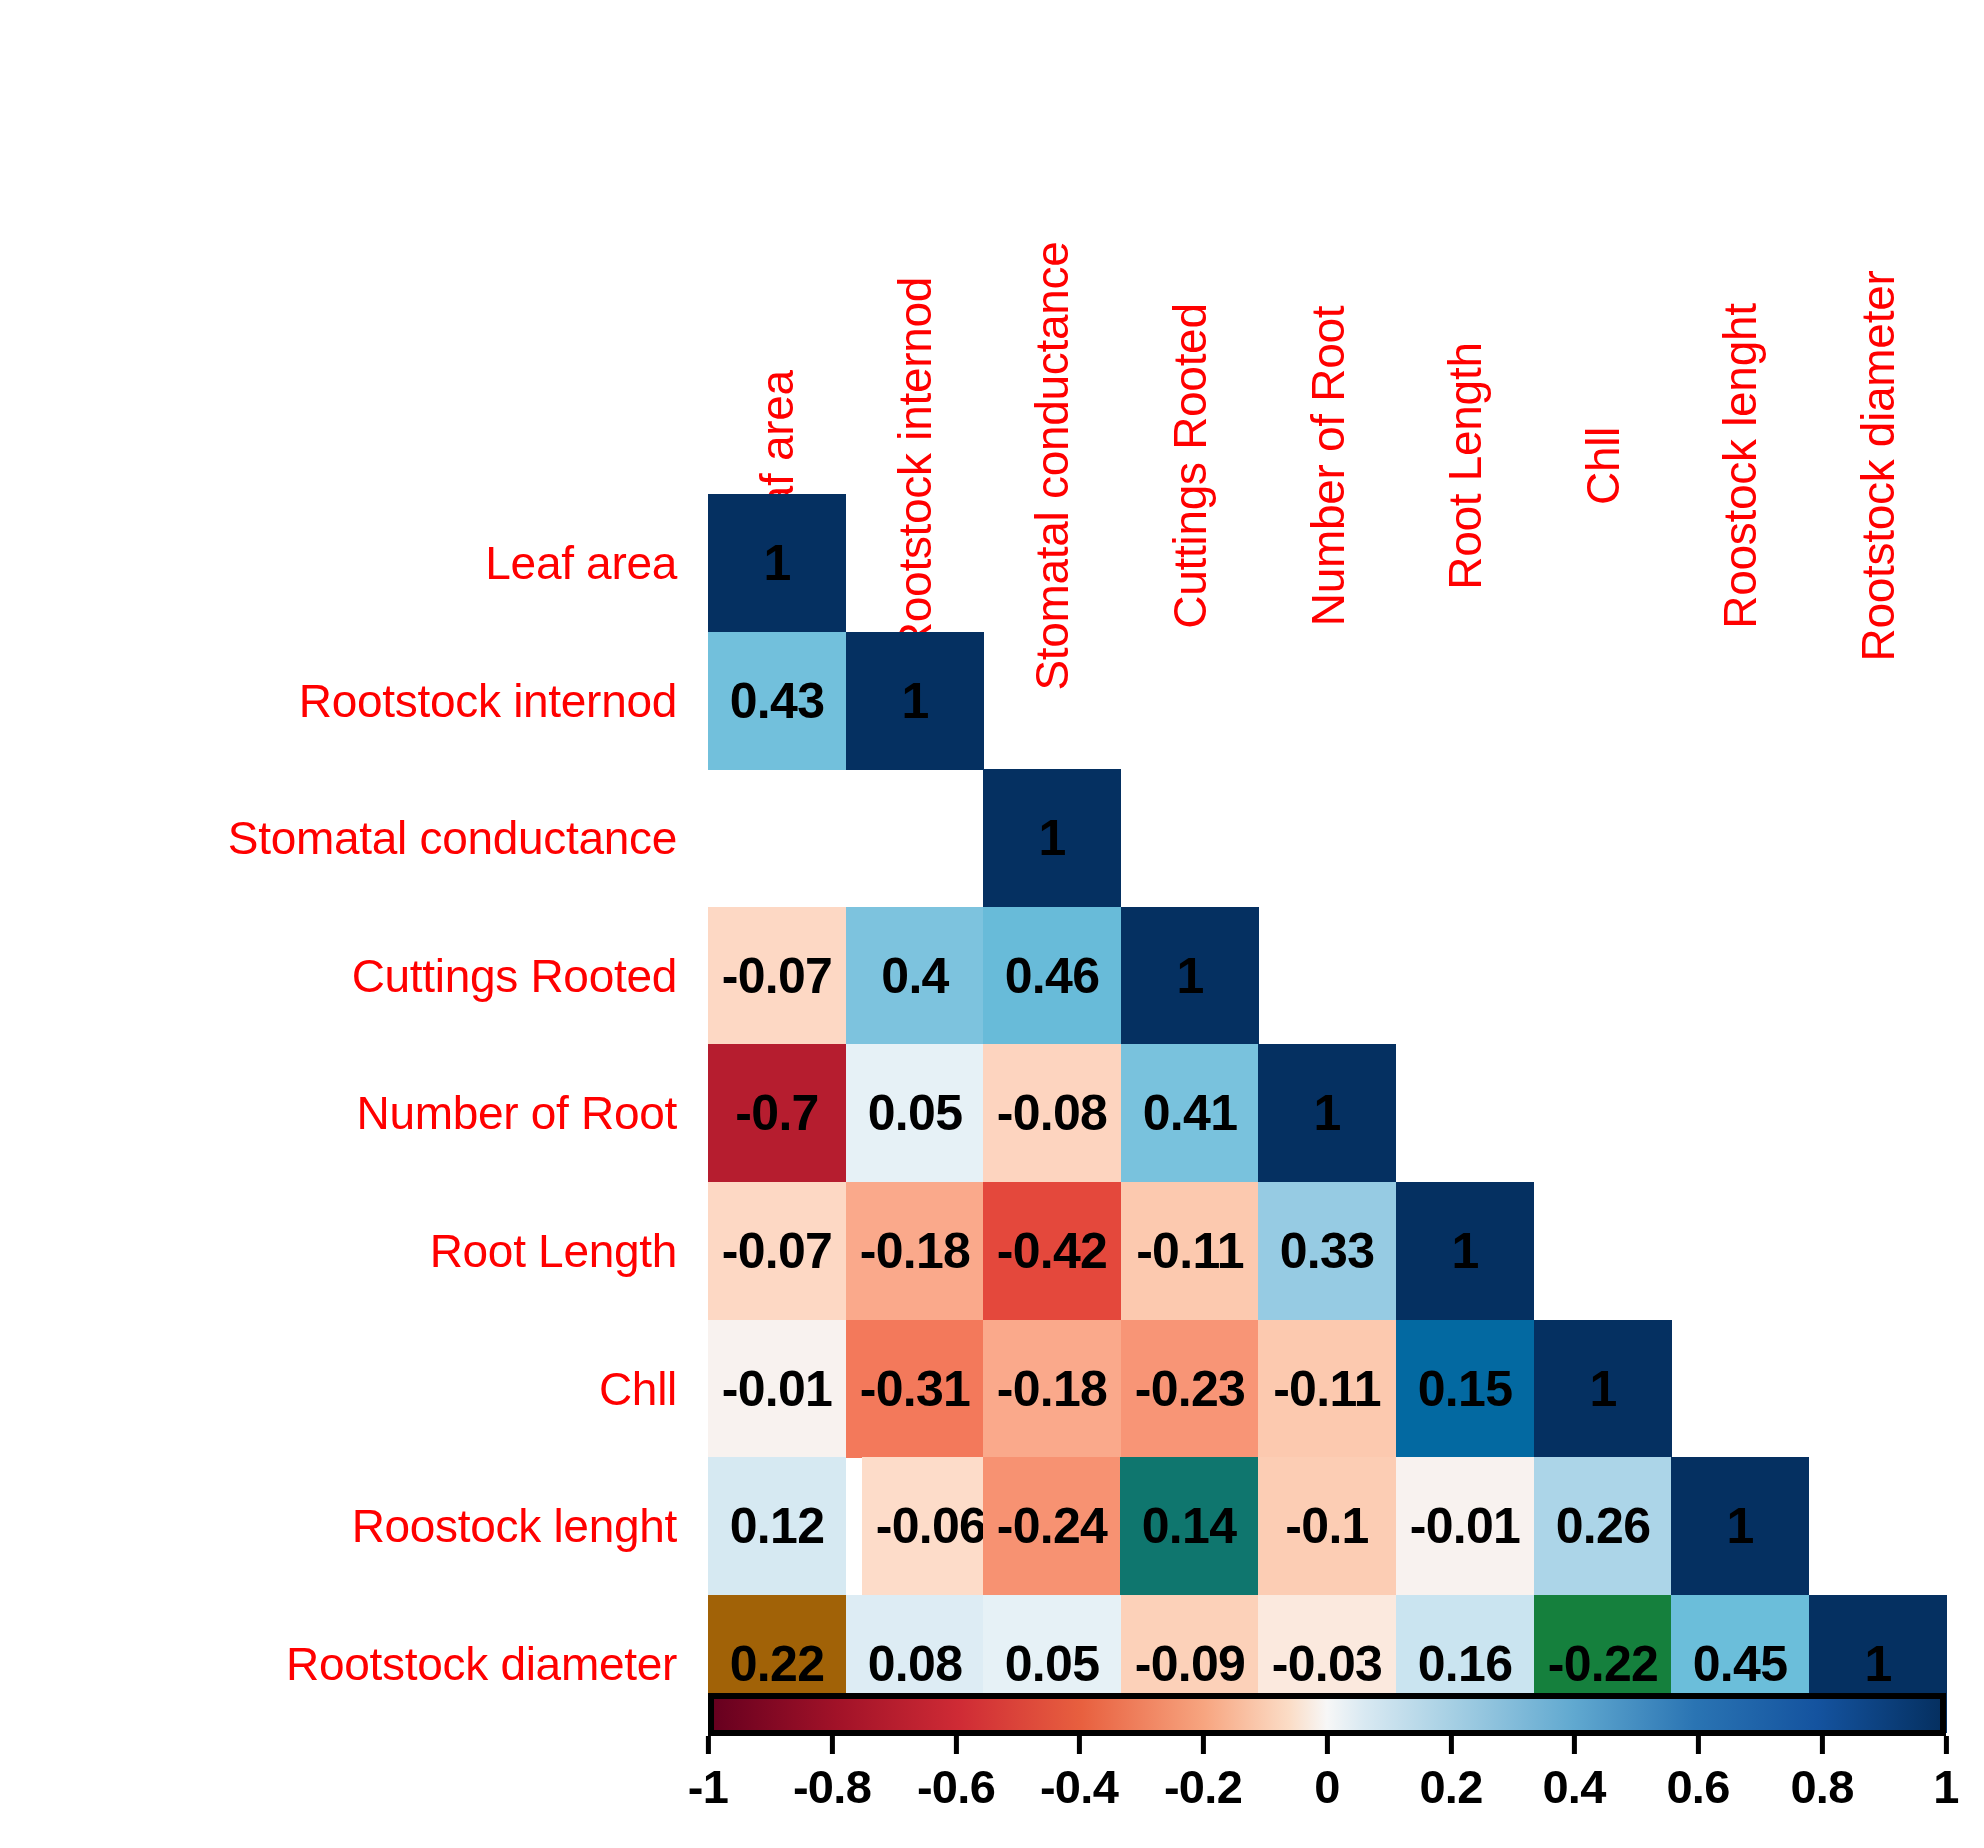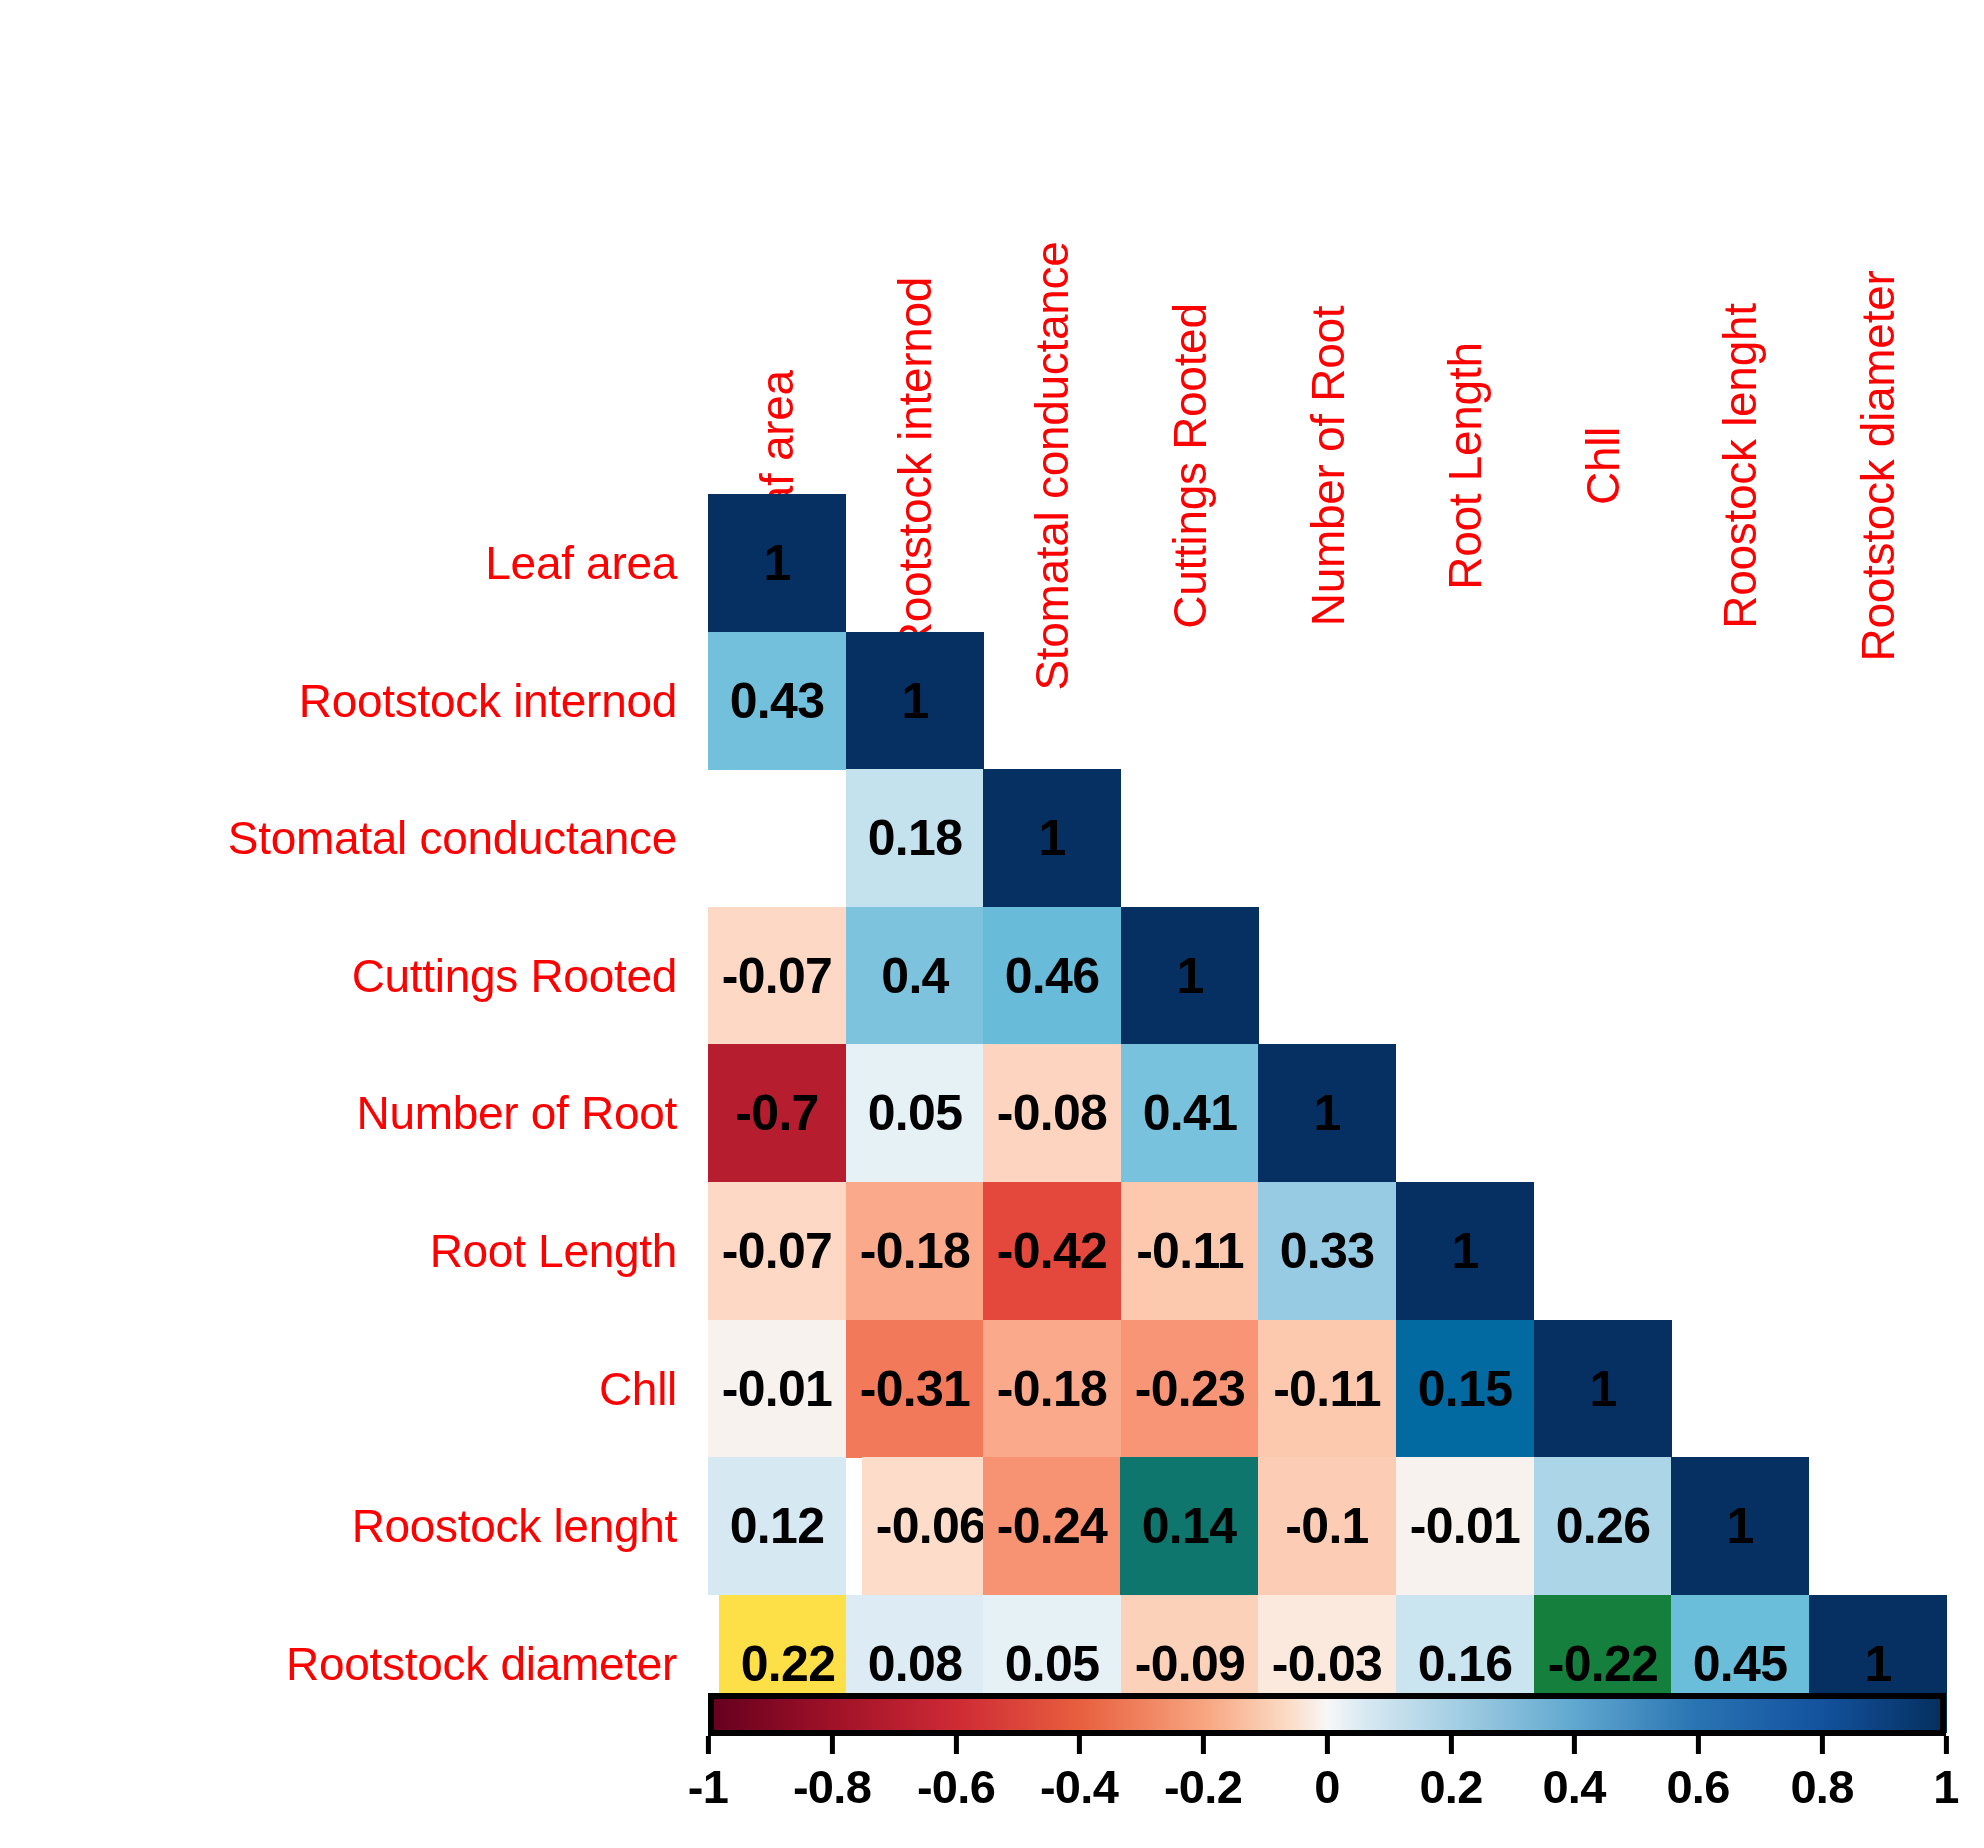--- a/index.html
+++ b/index.html
@@ -216,23 +216,20 @@
   <div id="matrix">
       <div class="cell" style="left: 0px; top: 0px; background: rgb(5, 48, 97);">
         <div class="cell-val">1</div>
       </div>
       <div class="cell" style="left: 0px; top: 138px; background: rgb(114, 192, 220);">
         <div class="cell-val">0.43</div>
       </div>
       <div class="cell" style="left: 138px; top: 138px; background: rgb(5, 48, 97);">
         <div class="cell-val">1</div>
       </div>
-      <div class="cell" style="left: 138px; top: 275px; background: rgb(196, 225, 238);">
-        <div class="cell-val">0.18</div>
-      </div>
       <div class="cell" style="left: 275px; top: 275px; background: rgb(5, 48, 97);">
         <div class="cell-val">1</div>
       </div>
       <div class="cell" style="left: 0px; top: 413px; background: rgb(253, 216, 196);">
         <div class="cell-val">-0.07</div>
       </div>
       <div class="cell" style="left: 138px; top: 413px; background: rgb(125, 195, 222);">
         <div class="cell-val">0.4</div>
       </div>
       <div class="cell" style="left: 275px; top: 413px; background: rgb(104, 187, 217);">
@@ -312,21 +309,21 @@
       </div>
       <div class="cell" style="left: 688px; top: 963px; background: rgb(248, 242, 239);">
         <div class="cell-val">-0.01</div>
       </div>
       <div class="cell" style="left: 826px; top: 963px; background: rgb(172, 213, 232); padding-left: 11px;">
         <div class="cell-val">0.26</div>
       </div>
       <div class="cell" style="left: 963px; top: 963px; background: rgb(5, 48, 97);">
         <div class="cell-val">1</div>
       </div>
-      <div class="cell" style="left: 0px; top: 1101px; background: #fde047; margin-left: 11px;">
+      <div class="cell" style="left: 0px; top: 1101px; background: #a16207;">
         <div class="cell-val">0.22</div>
       </div>
       <div class="cell" style="left: 138px; top: 1101px; background: rgb(221, 236, 244);">
         <div class="cell-val">0.08</div>
       </div>
       <div class="cell" style="left: 275px; top: 1101px; background: rgb(230, 241, 246);">
         <div class="cell-val">0.05</div>
       </div>
       <div class="cell" style="left: 413px; top: 1101px; background: rgb(252, 209, 185);">
         <div class="cell-val">-0.09</div>

